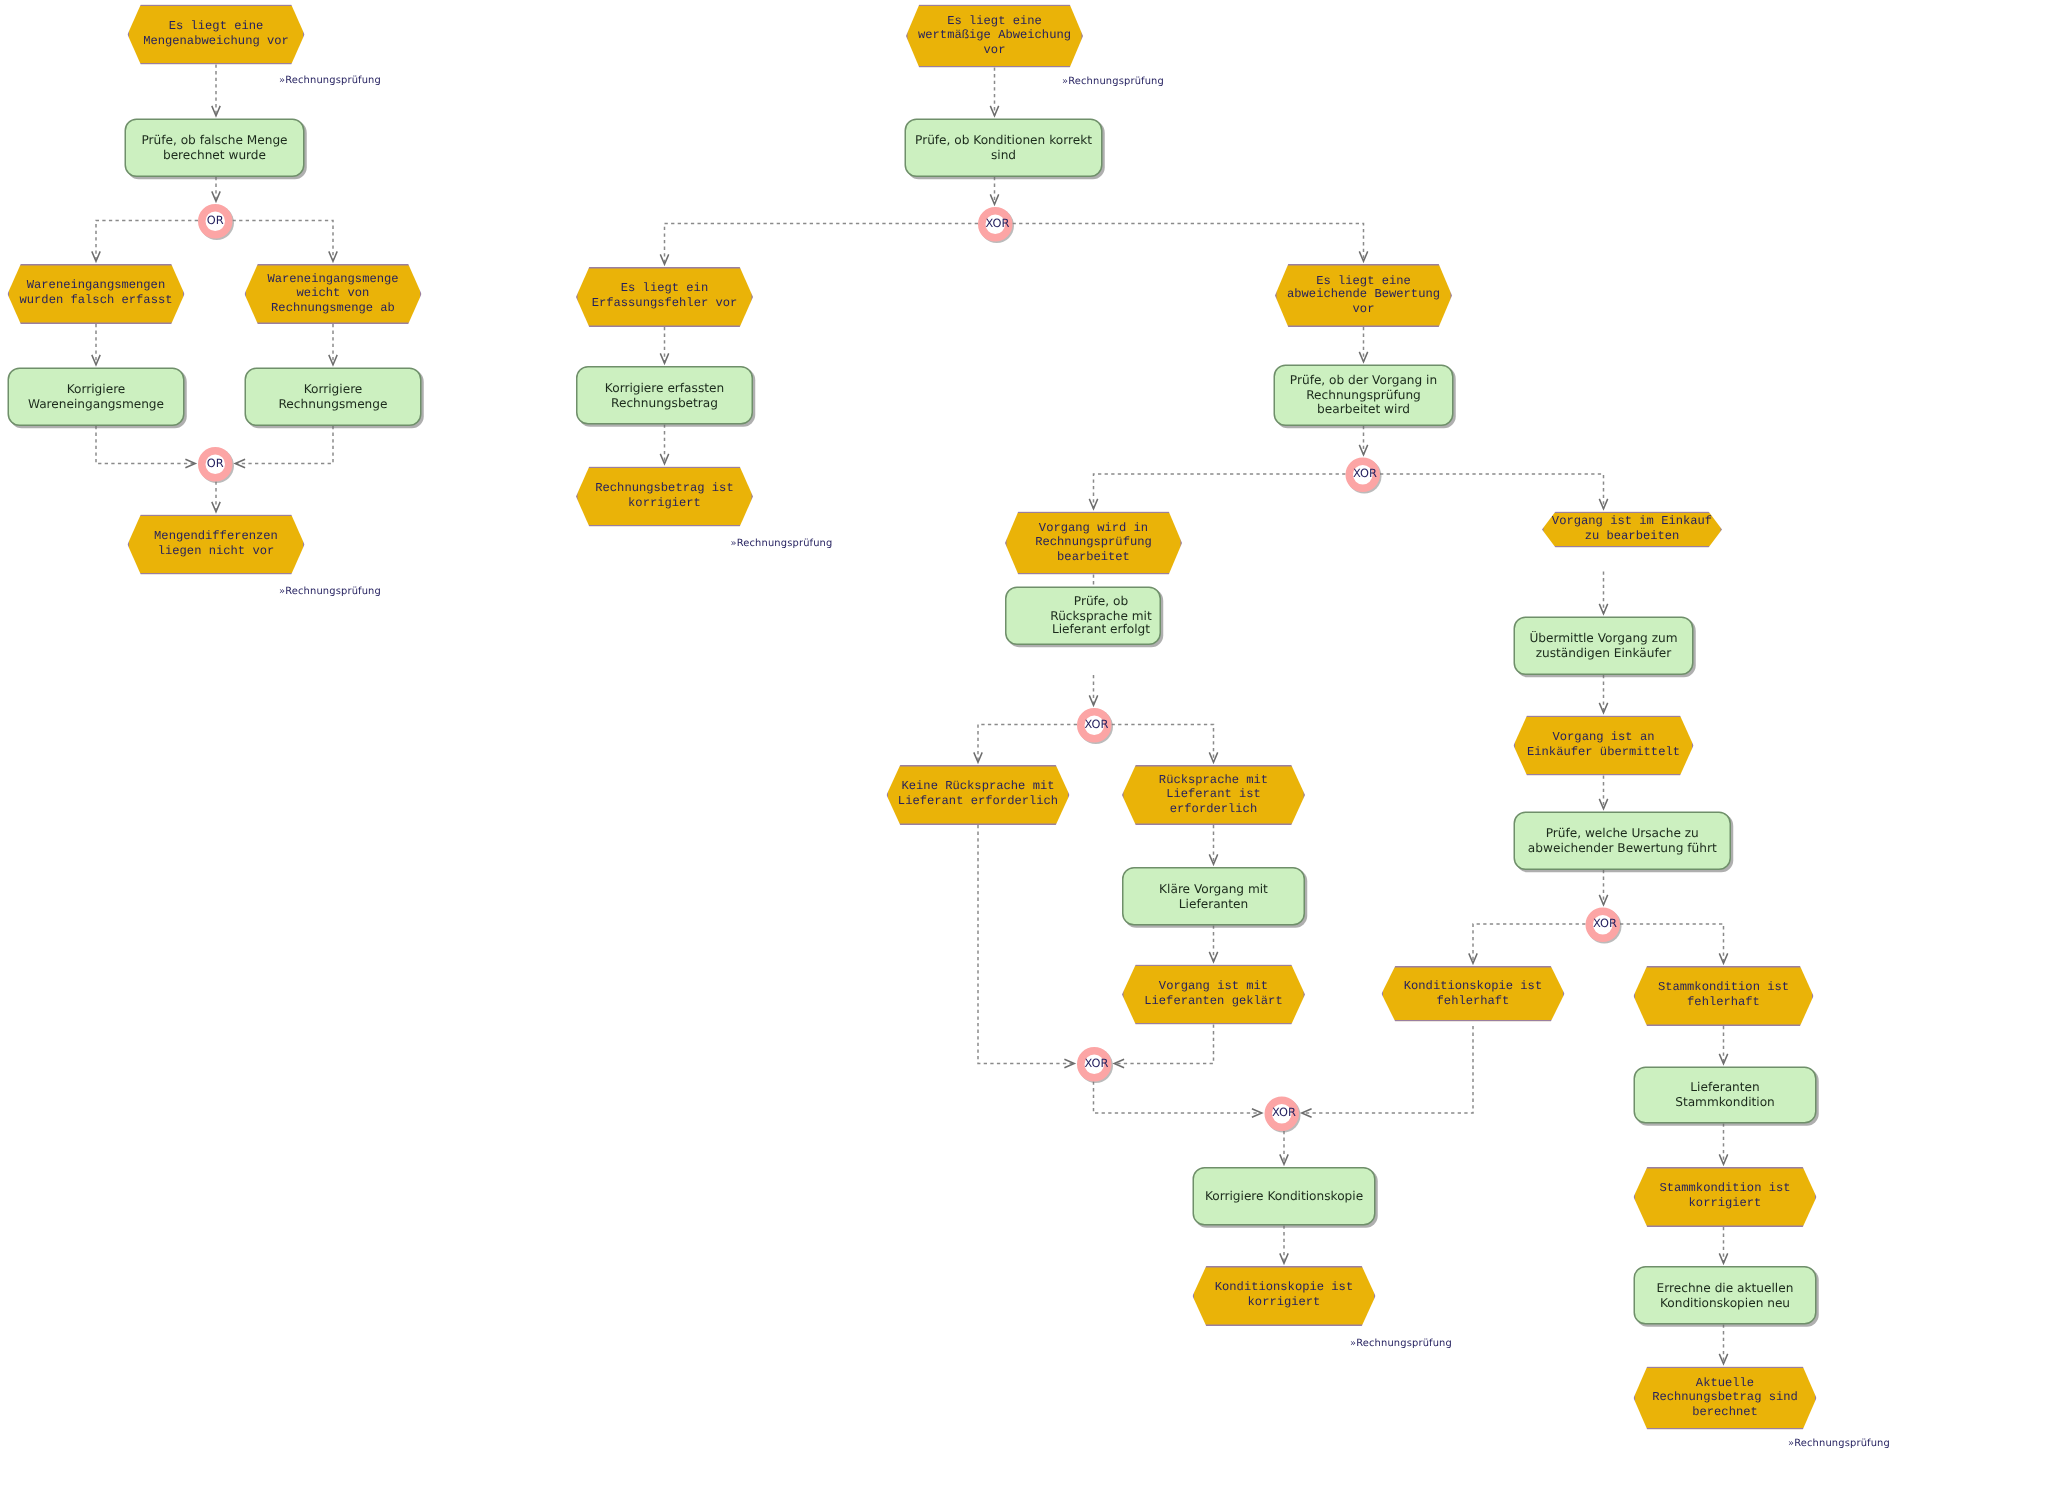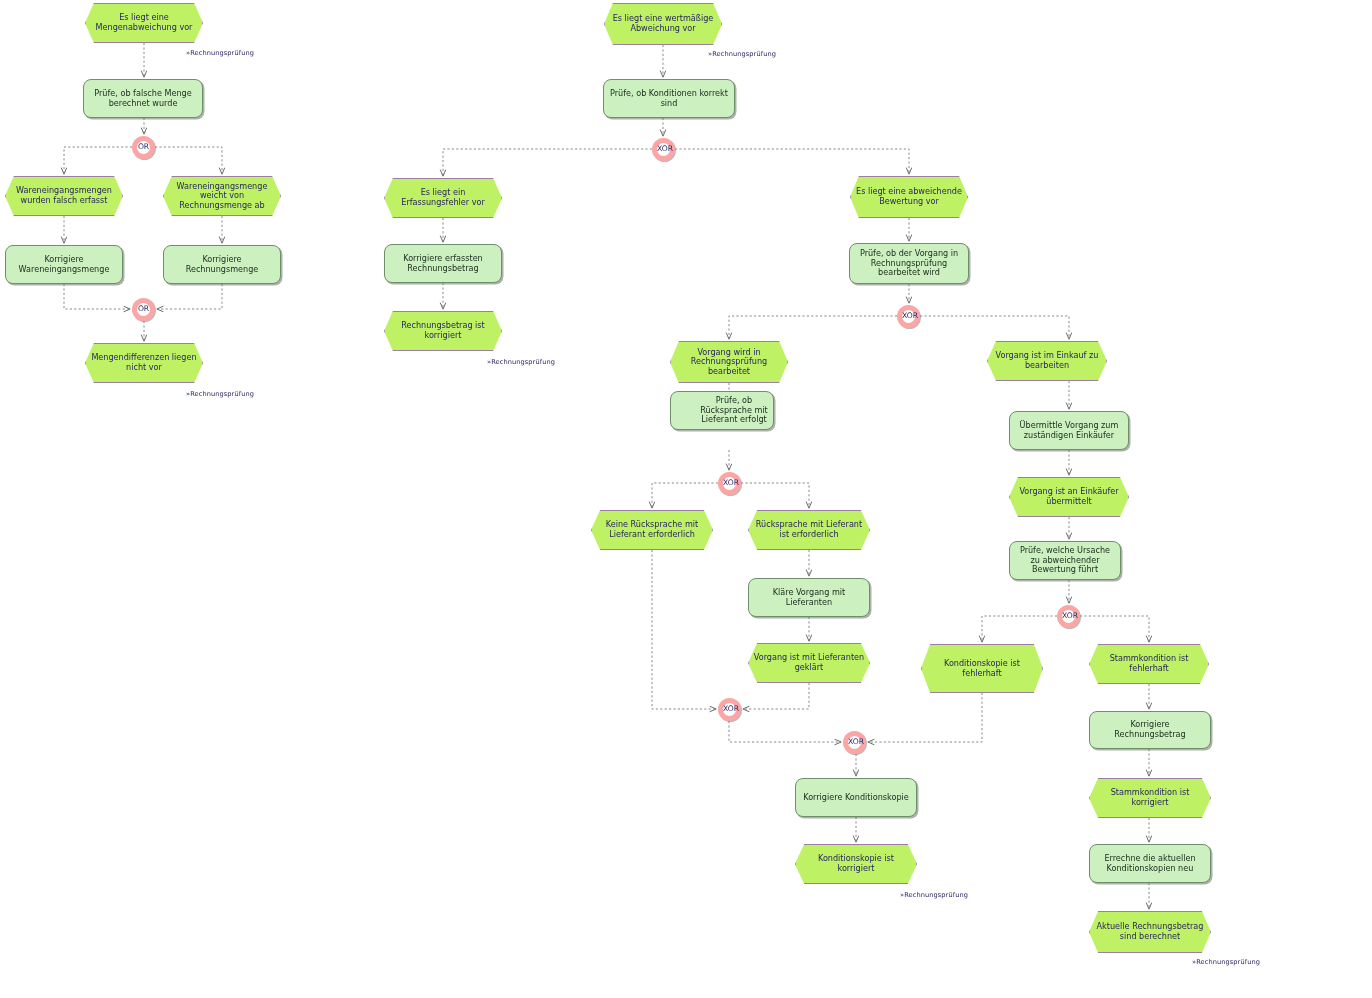--- a/index.html
+++ b/index.html
@@ -5,26 +5,27 @@
   html,body{margin:0;padding:0;background:#ffffff;}
   body{font-family:"DejaVu Sans","Liberation Sans",sans-serif;}
   #canvas{position:relative;width:1372px;height:998px;background:#ffffff;overflow:hidden;}
   #edges{position:absolute;left:0;top:0;width:1372px;height:998px;pointer-events:none;}
 
   .node{position:absolute;box-sizing:border-box;display:flex;align-items:center;justify-content:center;text-align:center;}
   .node .lbl{display:block;width:100%;padding:0 4px;line-height:1.18;}
 
   
   .event{
-    background:#bef264;
+    background:#eab308;
     color:#231f5e;
     font-size:8.1px;
     border:1px solid #9a7fa0;
     clip-path:polygon(7.5% 0%,92.5% 0%,100% 50%,92.5% 100%,7.5% 100%,0% 50%);
     filter:drop-shadow(1.5px 1.5px 0px rgba(110,110,110,.55));
+    font-family:Liberation Mono, monospace;
   }
   
   .func{
     background:#ccf0c0;
     color:#1b2a1b;
     font-size:8.1px;
     border:1px solid #6f8f6a;
     border-radius:8px;
     box-shadow:1.5px 1.5px 0px rgba(110,110,110,.55);
   }
@@ -209,62 +210,62 @@
     </div>
 
   <div class="node event" style="left:748px;top:643px;width:122px;height:40px;">
     <span class="lbl">Vorgang ist mit Lieferanten geklärt</span>
     </div>
 
   <div class="node conn" style="left:718px;top:698px;width:23px;height:23px;">
     <span class="lbl">XOR</span>
     </div>
 
-  <div class="node event" style="left:987px;top:341px;width:120px;height:40px;">
+  <div class="node event" style="left:1028px;top:341px;width:120px;height:24px;">
     <span class="lbl">Vorgang ist im Einkauf zu bearbeiten</span>
     </div>
 
   <div class="node func" style="left:1009px;top:411px;width:120px;height:39px;">
     <span class="lbl">Übermittle Vorgang zum zuständigen Einkäufer</span>
     </div>
 
   <div class="node event" style="left:1009px;top:477px;width:120px;height:40px;">
     <span class="lbl">Vorgang ist an Einkäufer übermittelt</span>
     </div>
 
-  <div class="node func" style="left:1009px;top:541px;width:112px;height:39px;">
+  <div class="node func" style="left:1009px;top:541px;width:145px;height:39px;">
     <span class="lbl">Prüfe, welche Ursache zu abweichender Bewertung führt</span>
     </div>
 
   <div class="node conn" style="left:1057px;top:605px;width:23px;height:23px;">
     <span class="lbl">XOR</span>
     </div>
 
-  <div class="node event" style="left:921px;top:644px;width:122px;height:49px;">
+  <div class="node event" style="left:921px;top:644px;width:122px;height:37px;">
     <span class="lbl">Konditionskopie ist fehlerhaft</span>
     </div>
 
   <div class="node event" style="left:1089px;top:644px;width:120px;height:40px;">
     <span class="lbl">Stammkondition ist fehlerhaft</span>
     </div>
 
   <div class="node conn" style="left:843px;top:731px;width:23px;height:23px;">
     <span class="lbl">XOR</span>
     </div>
 
   <div class="node func" style="left:795px;top:778px;width:122px;height:39px;">
     <span class="lbl">Korrigiere Konditionskopie</span>
     </div>
 
   <div class="node event" style="left:795px;top:844px;width:122px;height:40px;">
     <span class="lbl">Konditionskopie ist korrigiert</span>
     </div>
 
   <div class="node func" style="left:1089px;top:711px;width:122px;height:38px;">
-    <span class="lbl">Korrigiere Rechnungsbetrag</span>
+    <span class="lbl">Lieferanten Stammkondition</span>
     </div>
 
   <div class="node event" style="left:1089px;top:778px;width:122px;height:40px;">
     <span class="lbl">Stammkondition ist korrigiert</span>
     </div>
 
   <div class="node func" style="left:1089px;top:844px;width:122px;height:39px;">
     <span class="lbl">Errechne die aktuellen Konditionskopien neu</span>
     </div>
 

